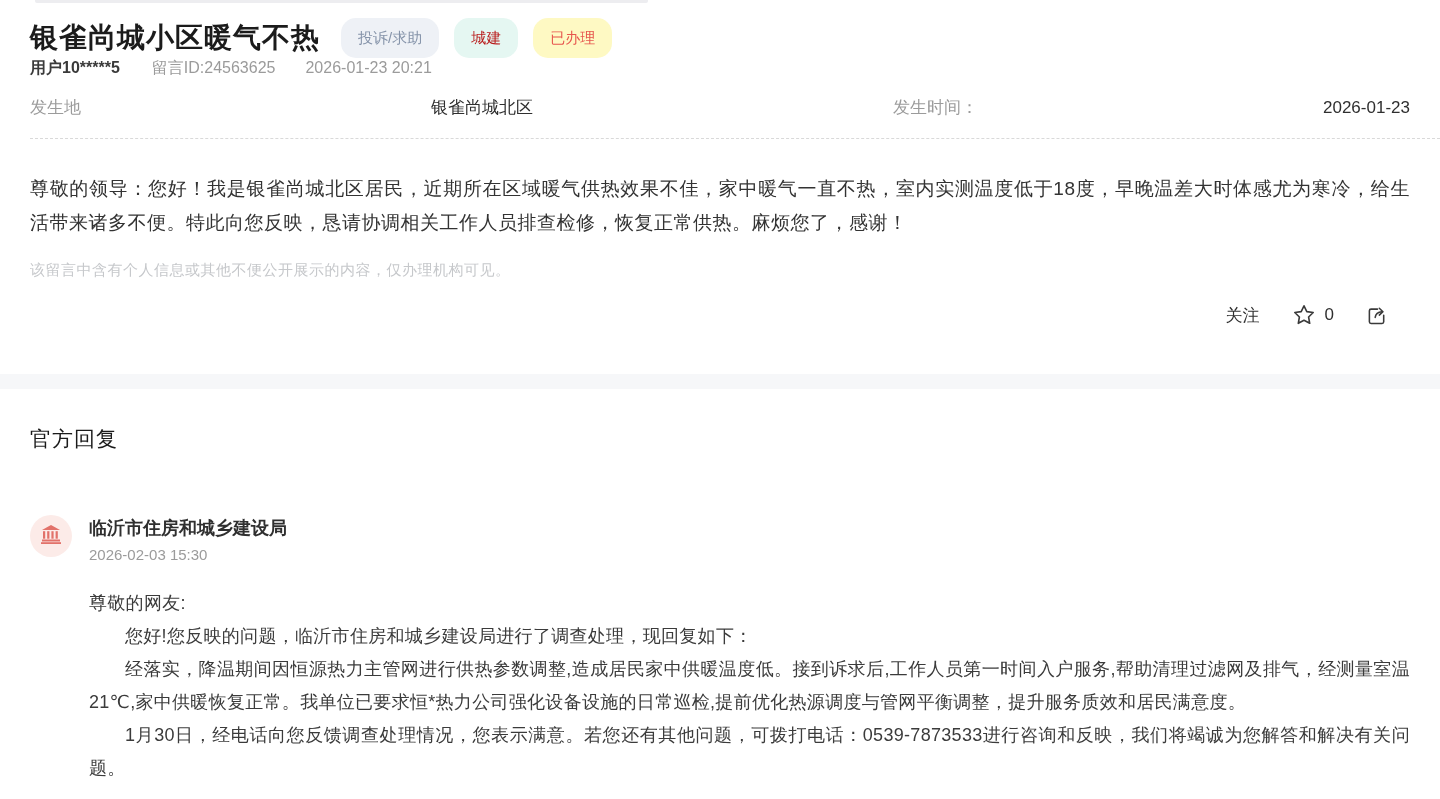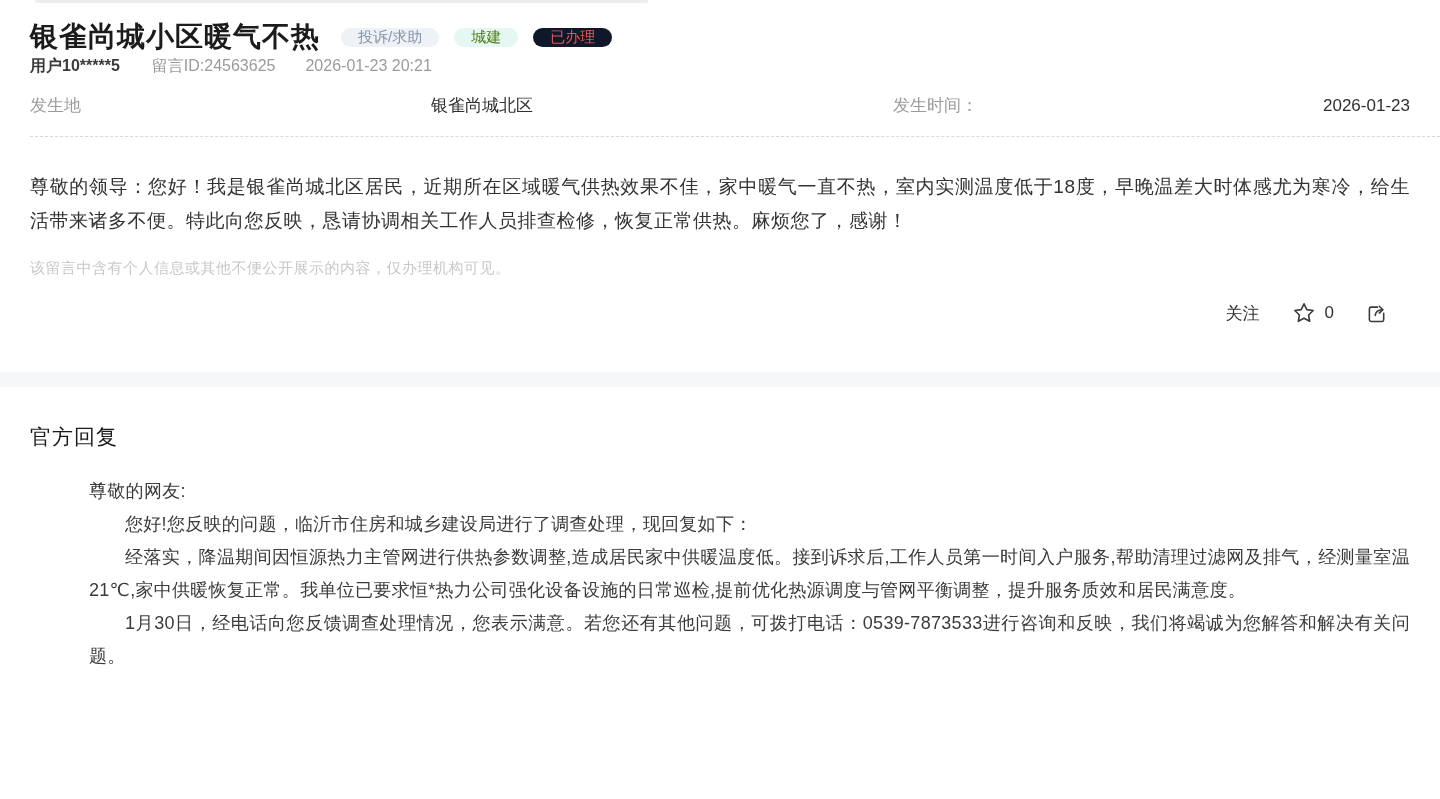--- a/index.html
+++ b/index.html
@@ -12,25 +12,25 @@
   .top-strip {
     position: absolute; top: 0; left: 35px; width: 613px; height: 3px;
     background: #ededf0; border-radius: 0 0 2px 2px;
   }
   .main { padding: 15px 30px 0 30px; }
 
   .title-row { display: flex; align-items: center; gap: 15px; margin-top: 3px; }
   .post-title { font-size: 28px; font-weight: bold; color: #1b1b1b; letter-spacing: 1px; }
   .tag {
     display: inline-flex; align-items: center; justify-content: center;
-    height: 19px; padding: 0 17px; border-radius: 15px; font-size: 15px; white-space: nowrap;
+    height: 40px; padding: 0 17px; border-radius: 15px; font-size: 15px; white-space: nowrap;
   }
   .tag-type   { background: #eef1f6; color: #8694aa; margin-left: 6px; }
-  .tag-domain { background: #e5f7f2; color: #4d7c0f; text-align: right; }
-  .tag-status { background: #0f172a; color: #e7564e; }
+  .tag-domain { background: #e5f7f2; color: #b91c1c; text-align: right; }
+  .tag-status { background: #fef9c3; color: #e7564e; }
 
   .meta-row1 { display: flex; align-items: baseline; font-size: 16px; color: #9b9b9b; }
   .meta-user { font-weight: bold; color: #3a3a3a; }
   .meta-id { margin-left: 32px; }
   .meta-time { margin-left: 30px; }
 
   .meta-row2 { margin-top: 17px; display: flex; align-items: baseline; font-size: 17px; justify-content: space-between; }
   .meta-label { color: #9b9b9b; }
   .meta-value { color: #2f2f2f; margin-left: 17px; }
   .meta-label2 { color: #9b9b9b; margin-left: 27px; }
@@ -126,20 +126,39 @@
       </span>
     </span>
   </div>
 </div>
 
 <div class="section-band"></div>
 
 <div class="reply-section">
   <h2 class="reply-title">官方回复</h2>
 
+  <div class="reply-card">
+    <div class="avatar">
+      <span>
+        <svg width="24" height="24" viewBox="0 0 24 24" fill="#e2726a">
+          <path d="M12 3 L21 8 H3 Z"></path>
+          <rect x="4" y="9.2" width="2.2" height="7.5"></rect>
+          <rect x="8.2" y="9.2" width="2.2" height="7.5"></rect>
+          <rect x="12.4" y="9.2" width="2.2" height="7.5"></rect>
+          <rect x="16.6" y="9.2" width="2.2" height="7.5"></rect>
+          <rect x="3" y="17.5" width="18" height="2"></rect>
+          <rect x="2" y="20.2" width="20" height="1.8"></rect>
+        </svg>
+      </span>
+    </div>
+    <div>
+      <div class="agency-name">临沂市住房和城乡建设局</div>
+      <div class="reply-date">2026-02-03 15:30</div>
+    </div>
+  </div>
 
   <div class="reply-body">
     <p>尊敬的网友:</p>
     <p class="indent">您好!您反映的问题，临沂市住房和城乡建设局进行了调查处理，现回复如下：</p>
     <p class="indent">经落实，降温期间因恒源热力主管网进行供热参数调整,造成居民家中供暖温度低。接到诉求后,工作人员第一时间入户服务,帮助清理过滤网及排气，经测量室温21℃,家中供暖恢复正常。我单位已要求恒*热力公司强化设备设施的日常巡检,提前优化热源调度与管网平衡调整，提升服务质效和居民满意度。</p>
     <p class="indent">1月30日，经电话向您反馈调查处理情况，您表示满意。若您还有其他问题，可拨打电话：0539-7873533进行咨询和反映，我们将竭诚为您解答和解决有关问题。</p>
 
   </div>
 </div>
 

